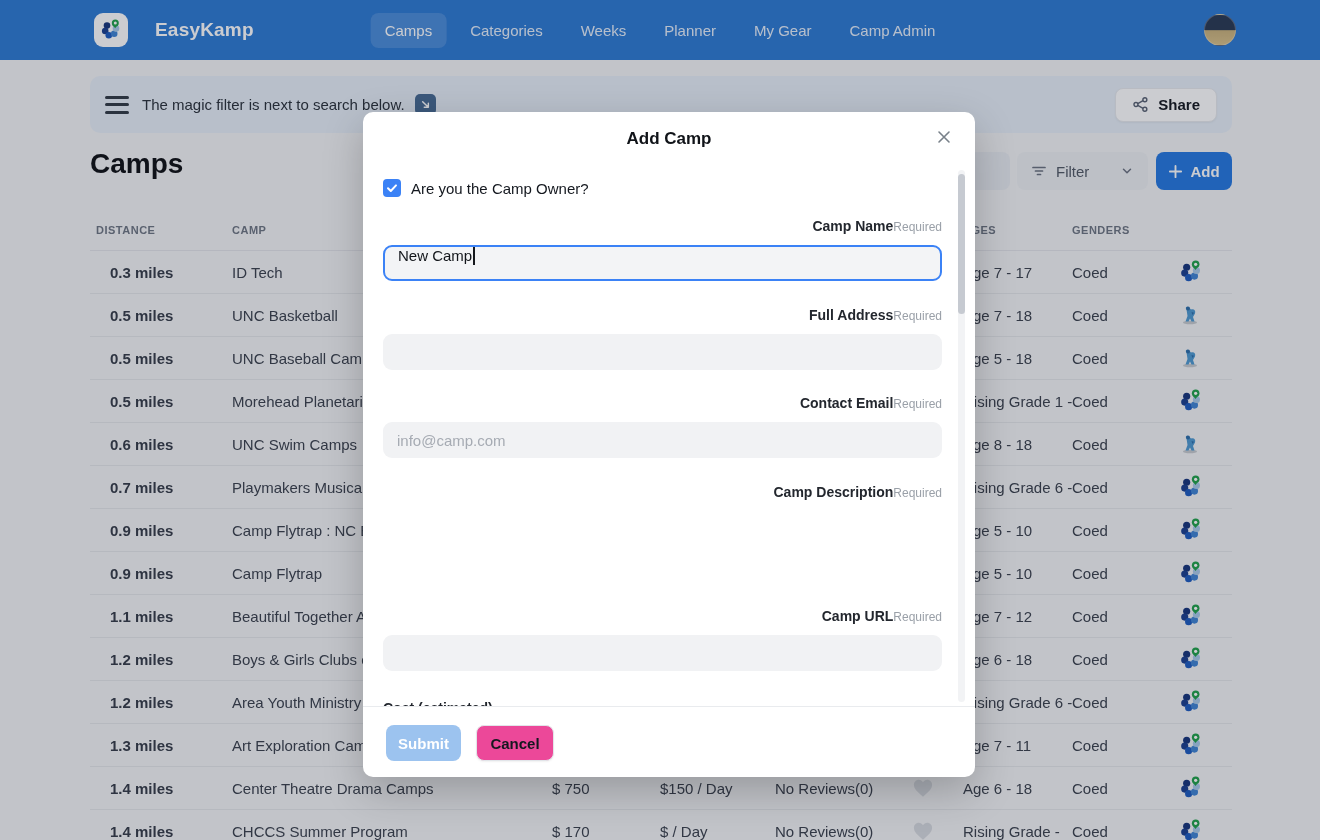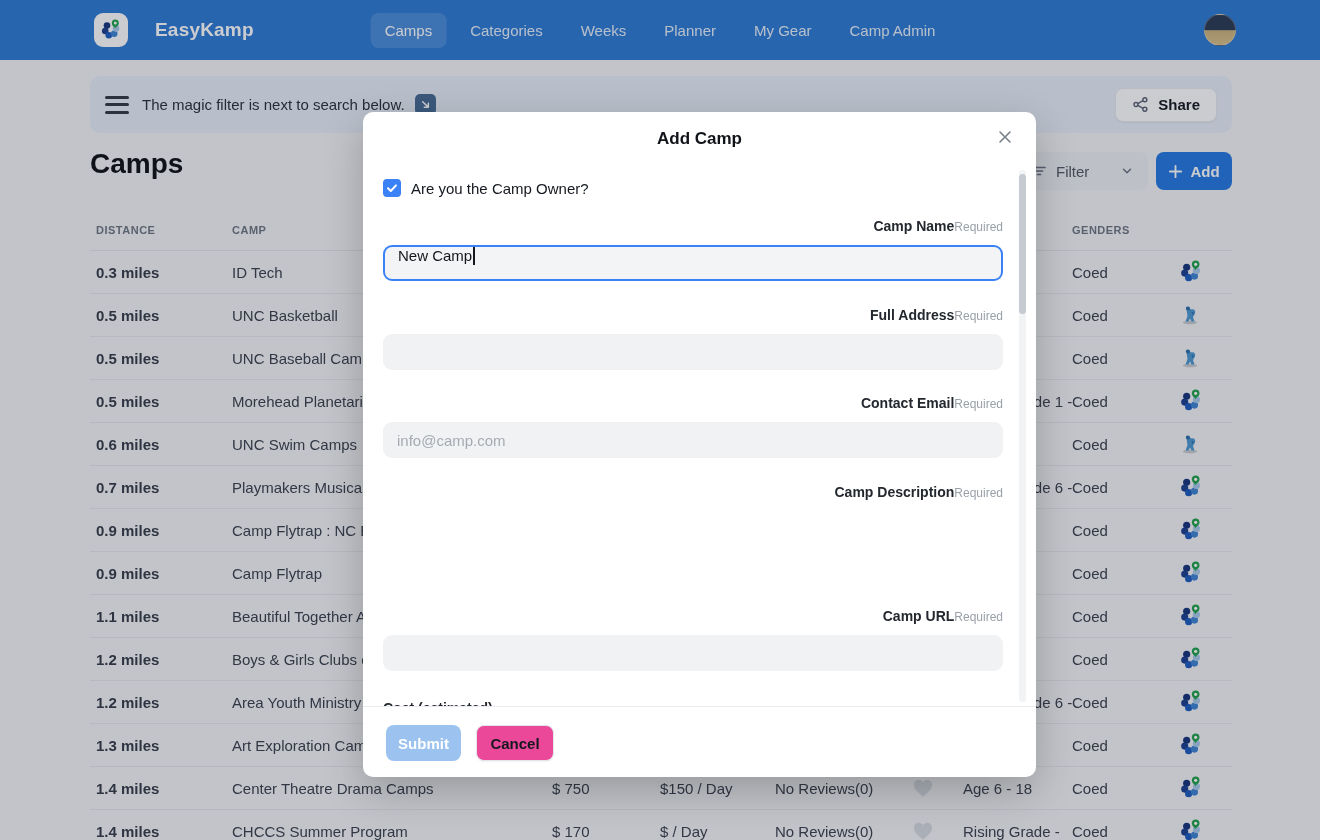--- a/index.html
+++ b/index.html
@@ -65,34 +65,34 @@
     position:absolute;left:1156px;top:152px;width:76px;height:38px;background:var(--accent_blue);
     border-radius:8px;display:flex;align-items:center;justify-content:center;gap:7px;cursor:pointer;
     color:#fff;font-size:15px;font-weight:700;border:none;
   }
   
   .table{position:absolute;left:90px;top:222px;width:1142px;}
   .thead{position:relative;height:29px;border-bottom:1px solid #e3e5e9;}
   .hcell{position:absolute;top:2px;font-size:11px;font-weight:700;color:#6e7683;letter-spacing:.5px;white-space:nowrap;}
   .trow{position:relative;height:43px;border-bottom:1px solid #e5e7ea;background:transparent;}
   .cell{position:absolute;top:50%;transform:translateY(-50%);font-size:15px;color:#3b424e;white-space:nowrap;}
-  .c-dist{left:6px;font-weight:700;color:#363d49;}
+  .c-dist{left:20px;font-weight:700;color:#363d49;}
   .c-camp{left:142px;}
   .c-price{left:462px;}
   .c-perday{left:570px;}
   .c-reviews{left:685px;}
   .c-heart{left:822px;line-height:0;cursor:pointer;}
   .c-ages{left:873px;}
   .c-genders{left:982px;}
   .c-icon{left:1088px;line-height:0;}
   .h-dist{left:6px;} .h-camp{left:142px;} .h-ages{left:873px;} .h-genders{left:982px;}
   
   .overlay{position:absolute;inset:0;background:rgba(16,24,40,.22);z-index:50;}
   .modal{
-    position:absolute;left:363px;top:112px;width:673px;height:665px;background:#fff;border-radius:10px;
+    position:absolute;left:363px;top:112px;width:612px;height:665px;background:#fff;border-radius:10px;
     z-index:60;box-shadow:0 14px 40px rgba(0,0,0,.22);
   }
   .modal-title{position:absolute;top:17px;left:0;right:0;text-align:center;font-size:17px;font-weight:700;color:#101318;}
   .modal-close{position:absolute;top:13px;right:19px;width:24px;height:24px;display:flex;align-items:center;justify-content:center;cursor:pointer;line-height:0;}
   .modal-body{position:absolute;top:55px;left:0;right:0;height:539px;overflow:hidden;}
   .check-row{position:absolute;top:12px;left:20px;display:flex;align-items:center;gap:10px;cursor:pointer;}
   .checkbox{width:18px;height:18px;border-radius:4px;background:var(--focus_blue);display:flex;align-items:center;justify-content:center;line-height:0;}
   .check-label{font-size:15px;color:#14181f;}
   .field{position:absolute;left:20px;right:33px;}
   .field .head{display:flex;justify-content:flex-end;align-items:baseline;margin-bottom:11px;}

